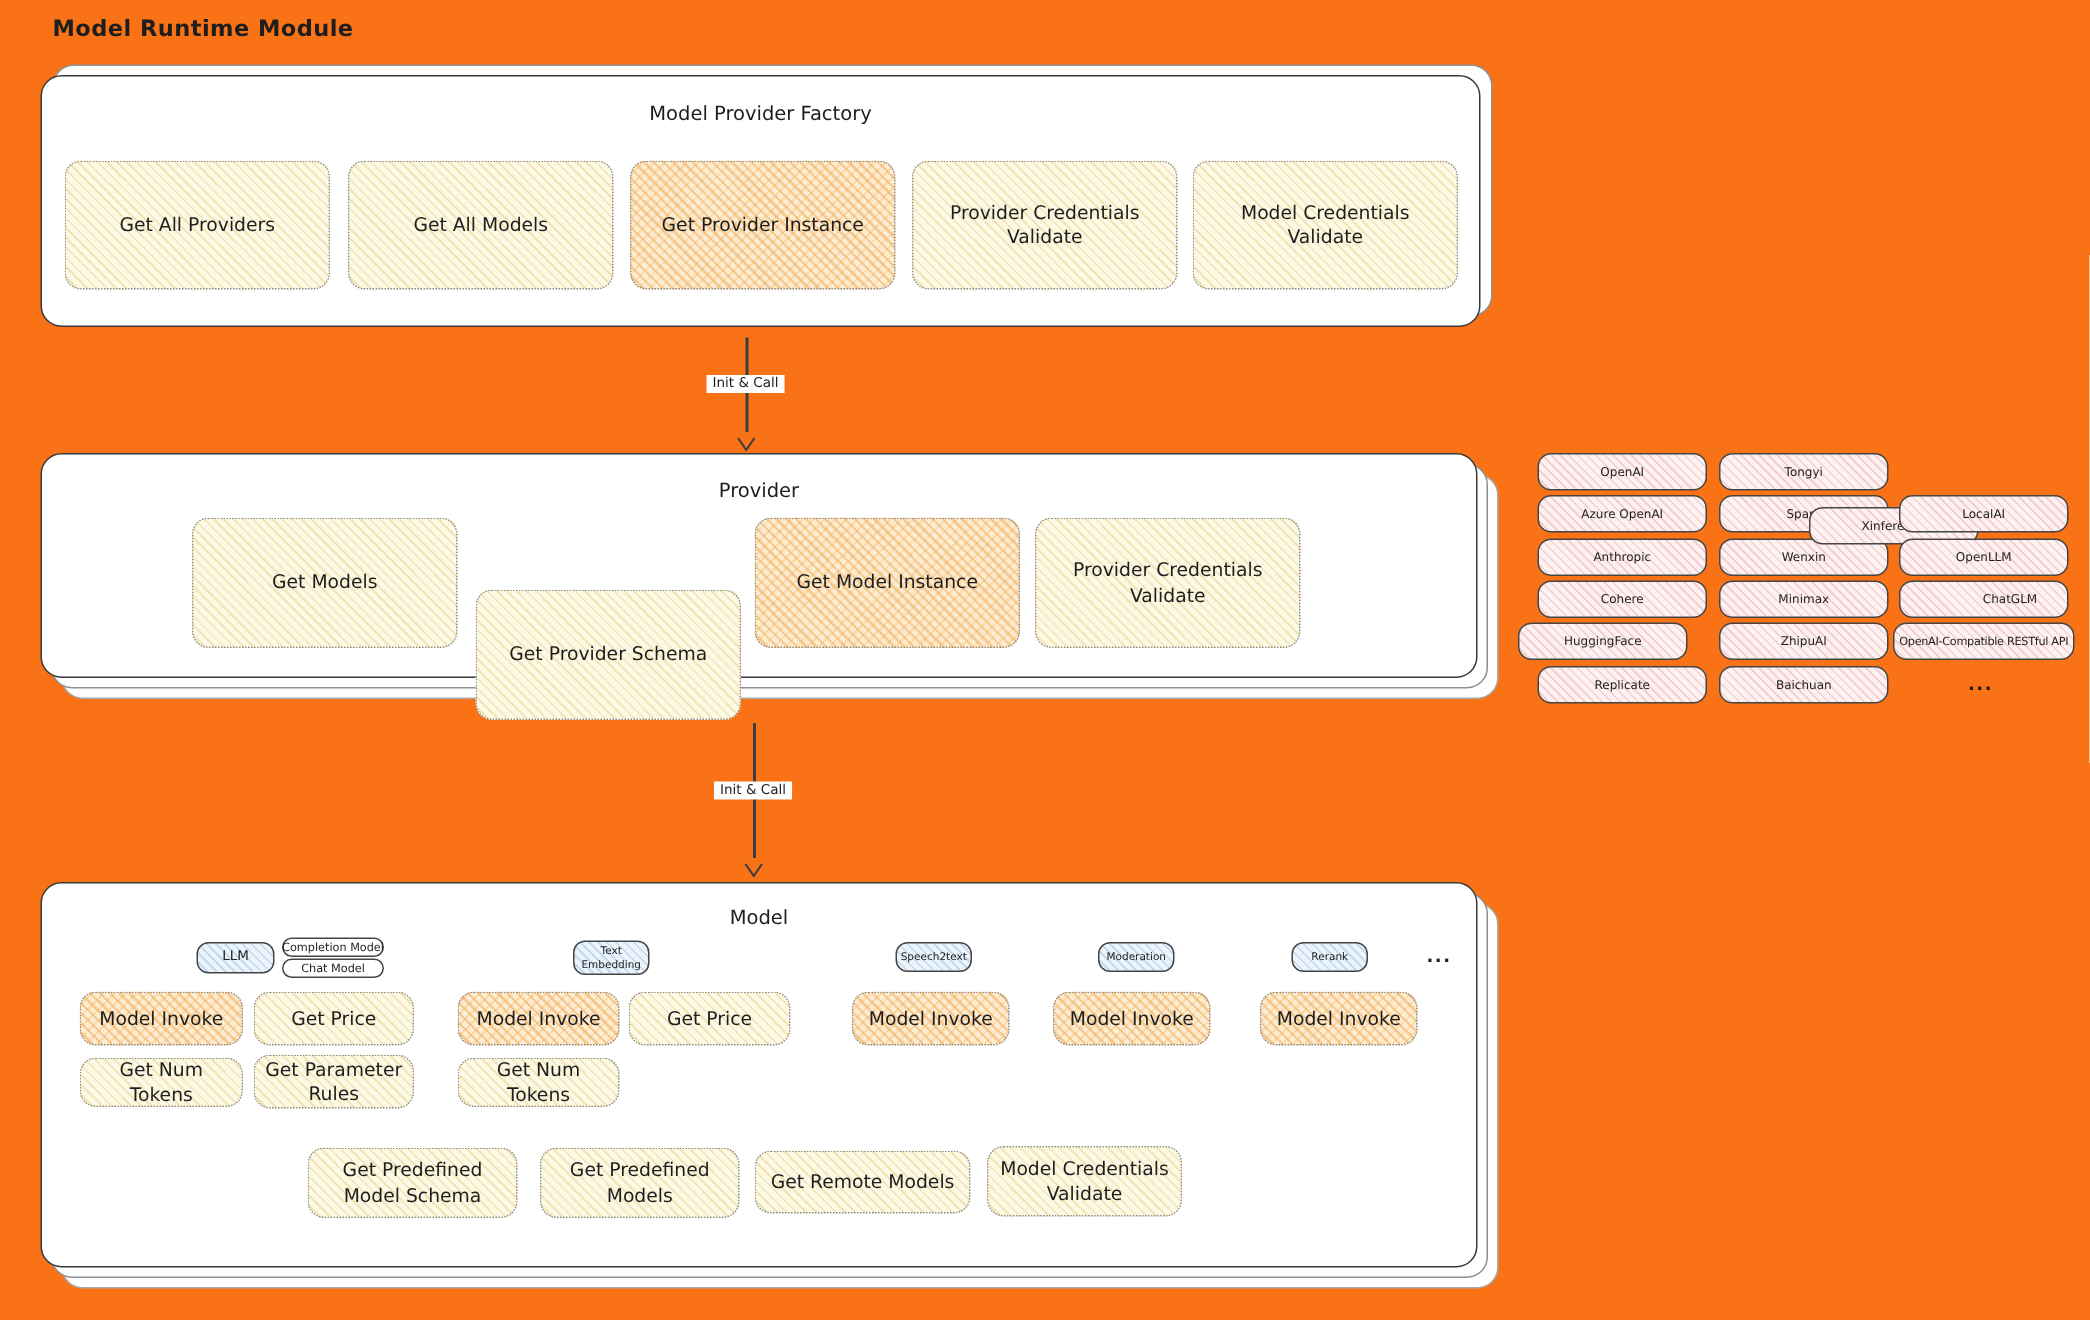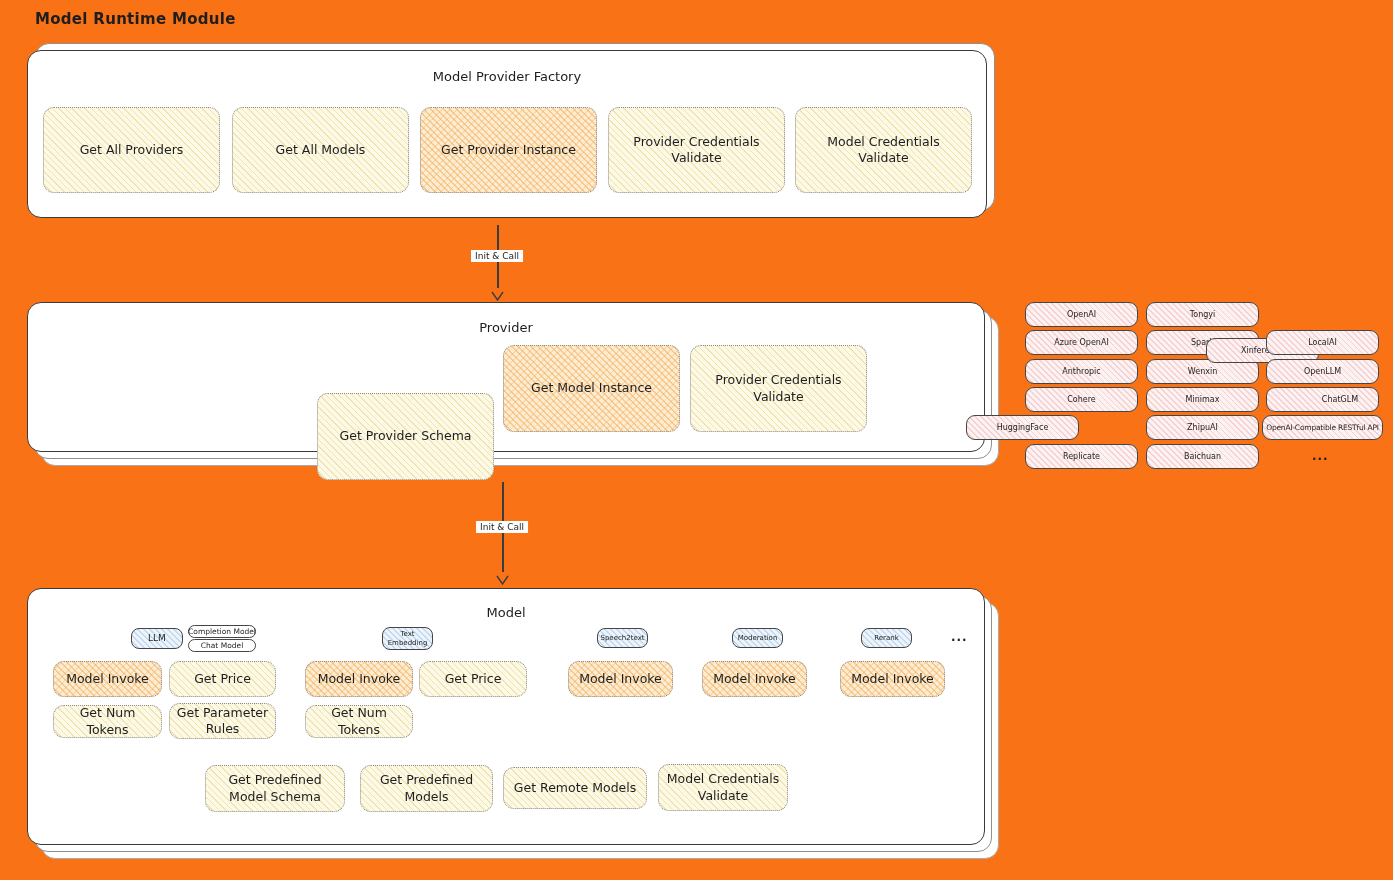--- a/index.html
+++ b/index.html
@@ -93,29 +93,30 @@
         <path d="M1 1 L6.5 9 L12 1" fill="none" stroke="#3c3c3c" stroke-width="1.4"></path>
       </svg>
   </div>
   <div class="arrow-label" style="left:497px; top:250px;">Init &amp; Call</div>
 
   <div class="ghost far" style="left:41px; top:316px; width:958px; height:150px;"></div>
   <div class="ghost" style="left:34px; top:309px; width:958px; height:150px;"></div>
   <div class="panel" style="left:27px; top:302px; width:958px; height:150px;">
     <div class="panel-title" style="top:17px;">Provider</div>
   </div>
+  <div class="node yellow" style="left:128px; top:345px; width:177px; height:87px;">Get Models</div>
   <div class="node yellow" style="left:317px; top:345px; width:177px; height:87px;margin-top:48px;">Get Provider Schema</div>
   <div class="node orange" style="left:503px; top:345px; width:177px; height:87px;">Get Model Instance</div>
   <div class="node yellow" style="left:690px; top:345px; width:177px; height:87px;">Provider Credentials Validate</div>
 
   <div class="pink-tile" style="left:1025px; top:302px; width:113px; height:25px;">OpenAI</div>
   <div class="pink-tile" style="left:1025px; top:330px; width:113px; height:25px;">Azure OpenAI</div>
   <div class="pink-tile" style="left:1025px; top:359px; width:113px; height:25px;">Anthropic</div>
   <div class="pink-tile" style="left:1025px; top:387px; width:113px; height:25px;">Cohere</div>
-  <div class="pink-tile" style="left:966px; top:415px; width:113px; height:25px;">HuggingFace</div>
+  <div class="pink-tile" style="left:1012px; top:415px; width:113px; height:25px;">HuggingFace</div>
   <div class="pink-tile" style="left:1025px; top:444px; width:113px; height:25px;">Replicate</div>
 
   <div class="pink-tile" style="left:1146px; top:302px; width:113px; height:25px;">Tongyi</div>
   <div class="pink-tile" style="left:1146px; top:330px; width:113px; height:25px;">Spark</div>
   <div class="pink-tile" style="left:1146px; top:359px; width:113px; height:25px;">Wenxin</div>
   <div class="pink-tile" style="left:1146px; top:387px; width:113px; height:25px;">Minimax</div>
   <div class="pink-tile" style="left:1146px; top:415px; width:113px; height:25px;">ZhipuAI</div>
   <div class="pink-tile" style="left:1146px; top:444px; width:113px; height:25px;">Baichuan</div>
 
   <div class="pink-tile" style="left:1206px; top:302px; width:113px; height:25px;margin-top:36px;">Xinference</div>

